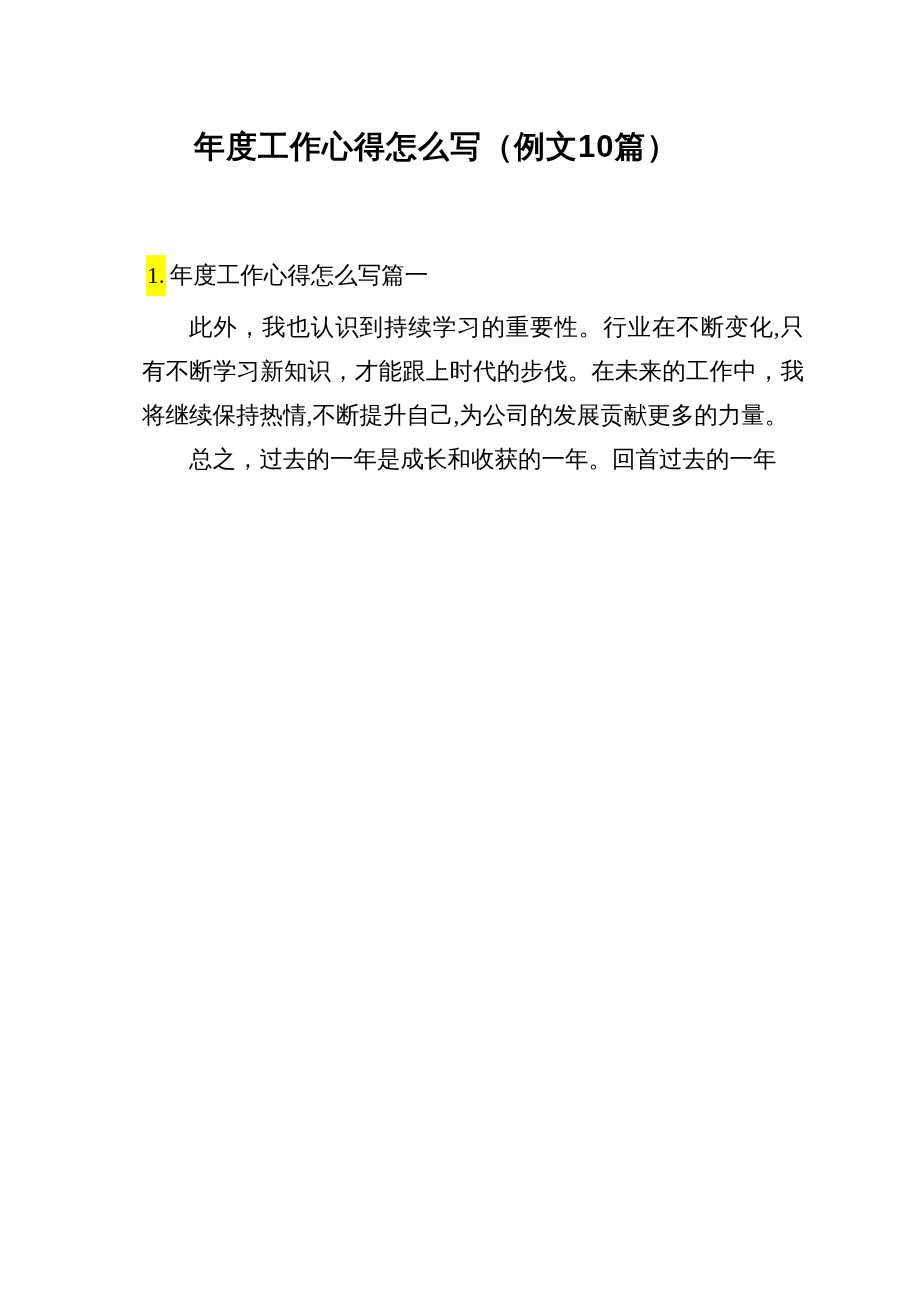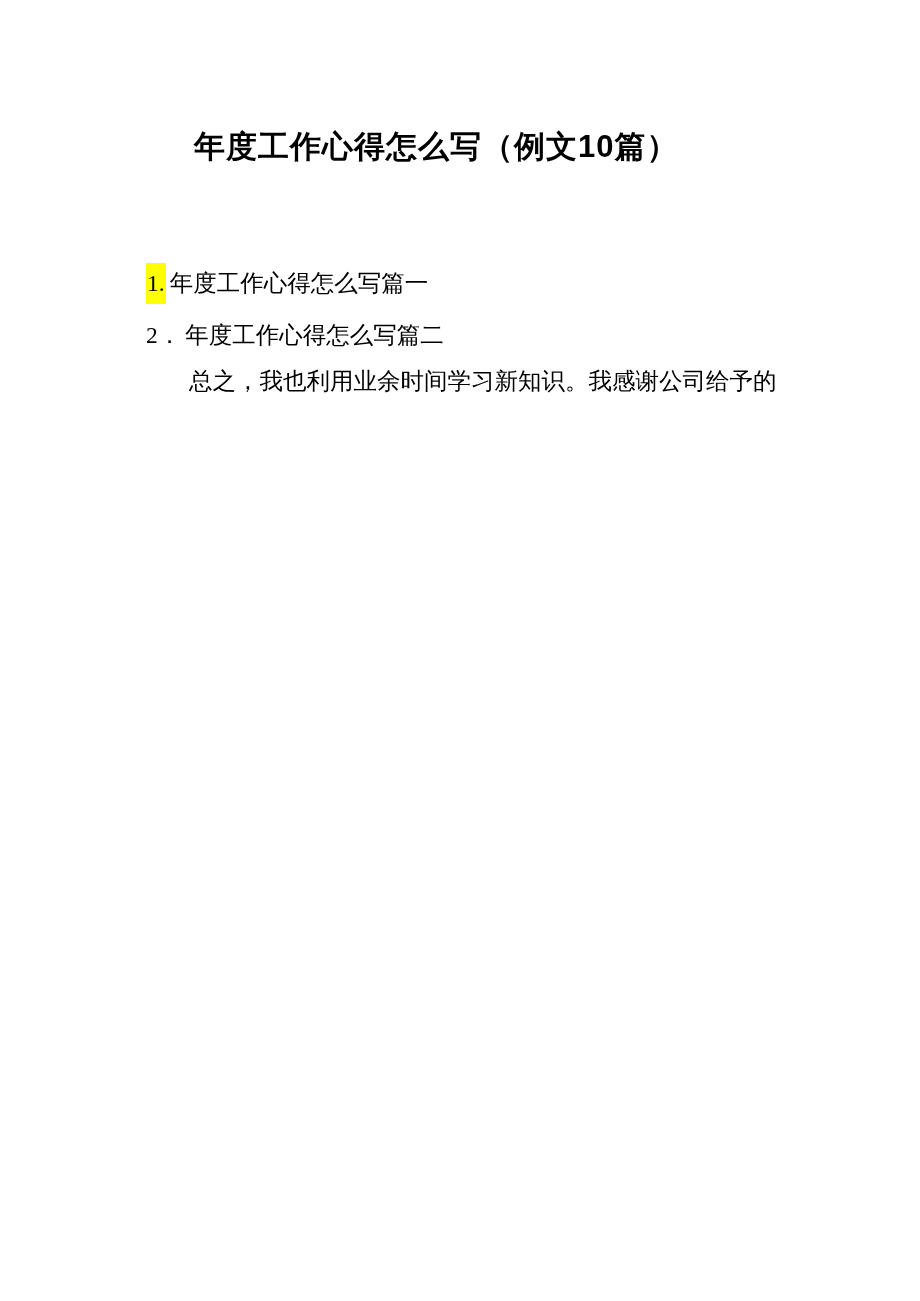--- a/index.html
+++ b/index.html
@@ -24,21 +24,21 @@
     font-family: "Liberation Sans", "DejaVu Sans", sans-serif;
     font-weight: bold;
     font-size: 31px;
     letter-spacing: 1px;
     color: #000000;
     white-space: nowrap;
   }
   .content {
     position: absolute;
     left: 134px;
-    top: 251px;
+    top: 243px;
     width: 662px;
     font-size: 23.5px;
     line-height: 44px;
     text-align: justify;
     color: #000000;
   }
   .section-heading {
     text-align: left;
   }
   .section-heading.first {
@@ -63,21 +63,21 @@
 
   <div class="doc-title">年度工作心得怎么写（例文10篇）</div>
 
   <div class="content">
 
     <div class="section-heading first"><span class="heading-marker highlighted">1.</span><span>年度工作心得怎么写篇一</span></div>
 
 
 
 
-    <div class="section-heading"><span class="heading-marker">2．</span><span>年度工作心得怎么写篇二</span></div>
 
 
+    <p class="body-para">此外，我也认识到持续学习的重要性。行业在不断变化,只有不断学习新知识，才能跟上时代的步伐。在未来的工作中，我将继续保持热情,不断提升自己,为公司的发展贡献更多的力量。</p>
 
-    <p class="body-para">总之，我也利用业余时间学习新知识。我感谢公司给予的</p>
+    <p class="body-para">总之，过去的一年是成长和收获的一年。回首过去的一年</p>
 
   </div>
 
 </div>
 
 </body></html>

